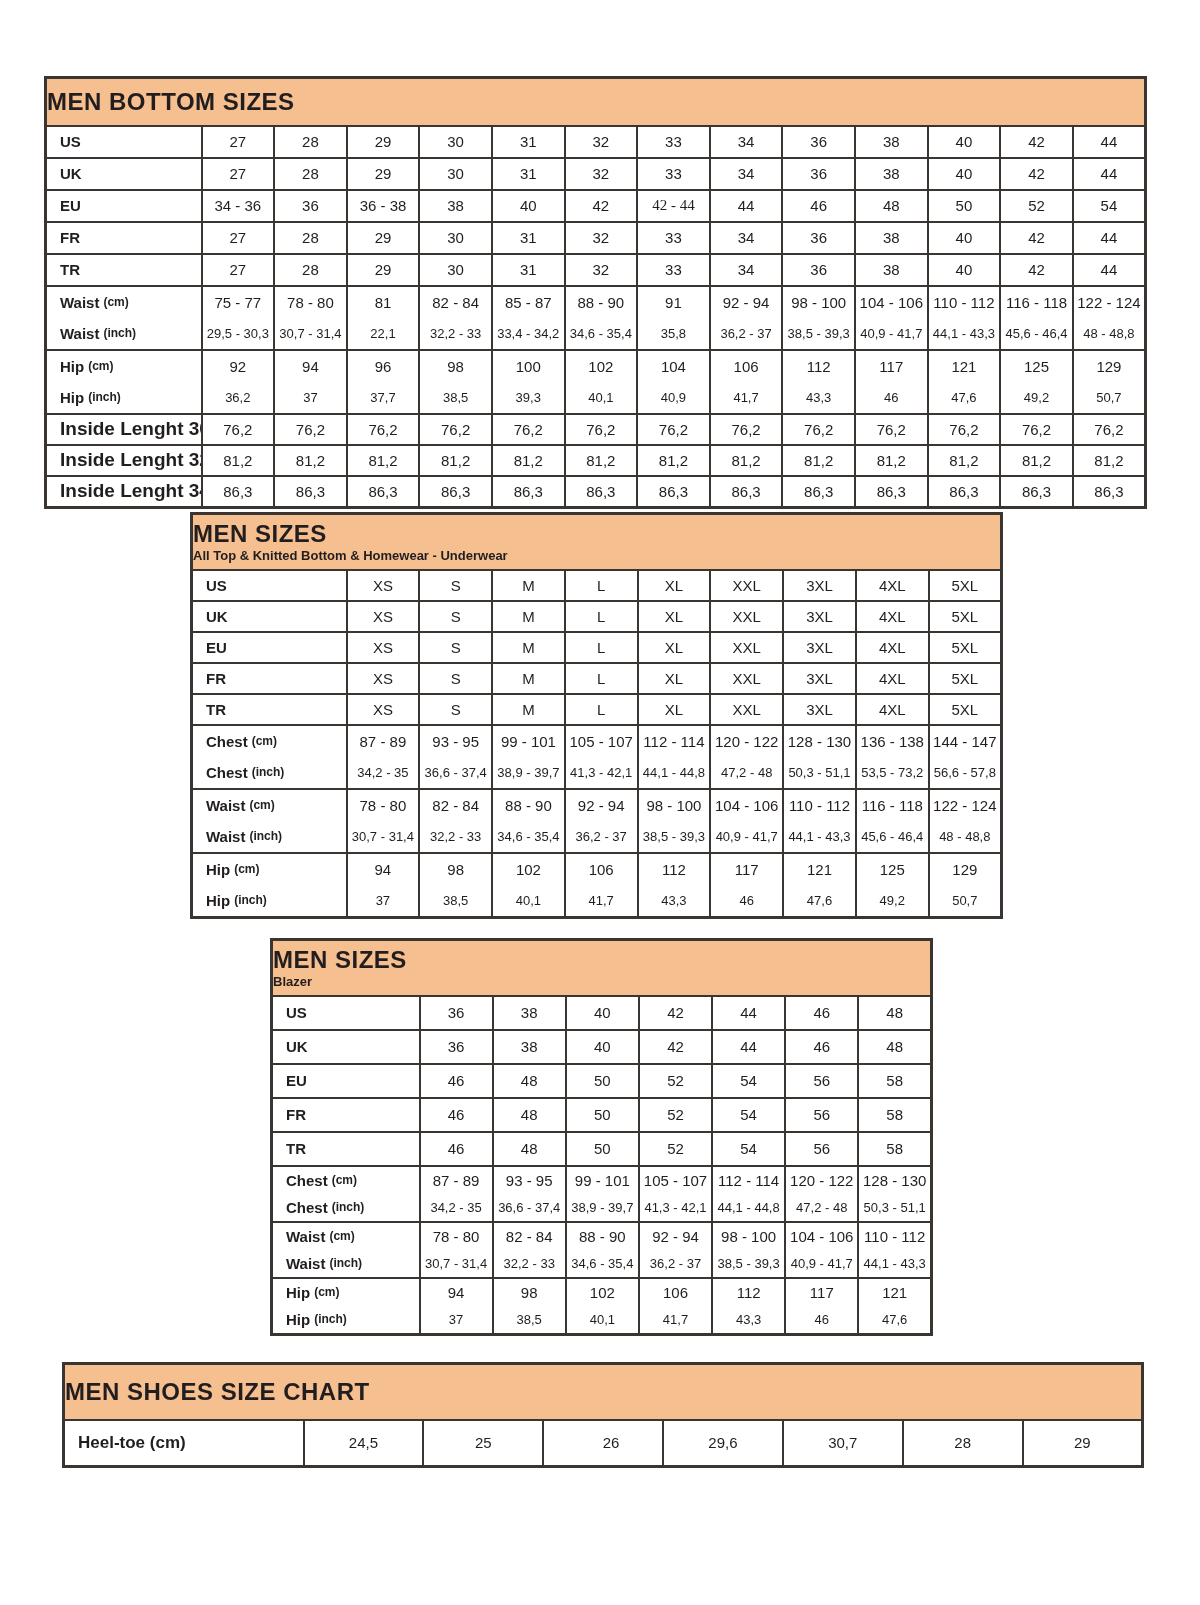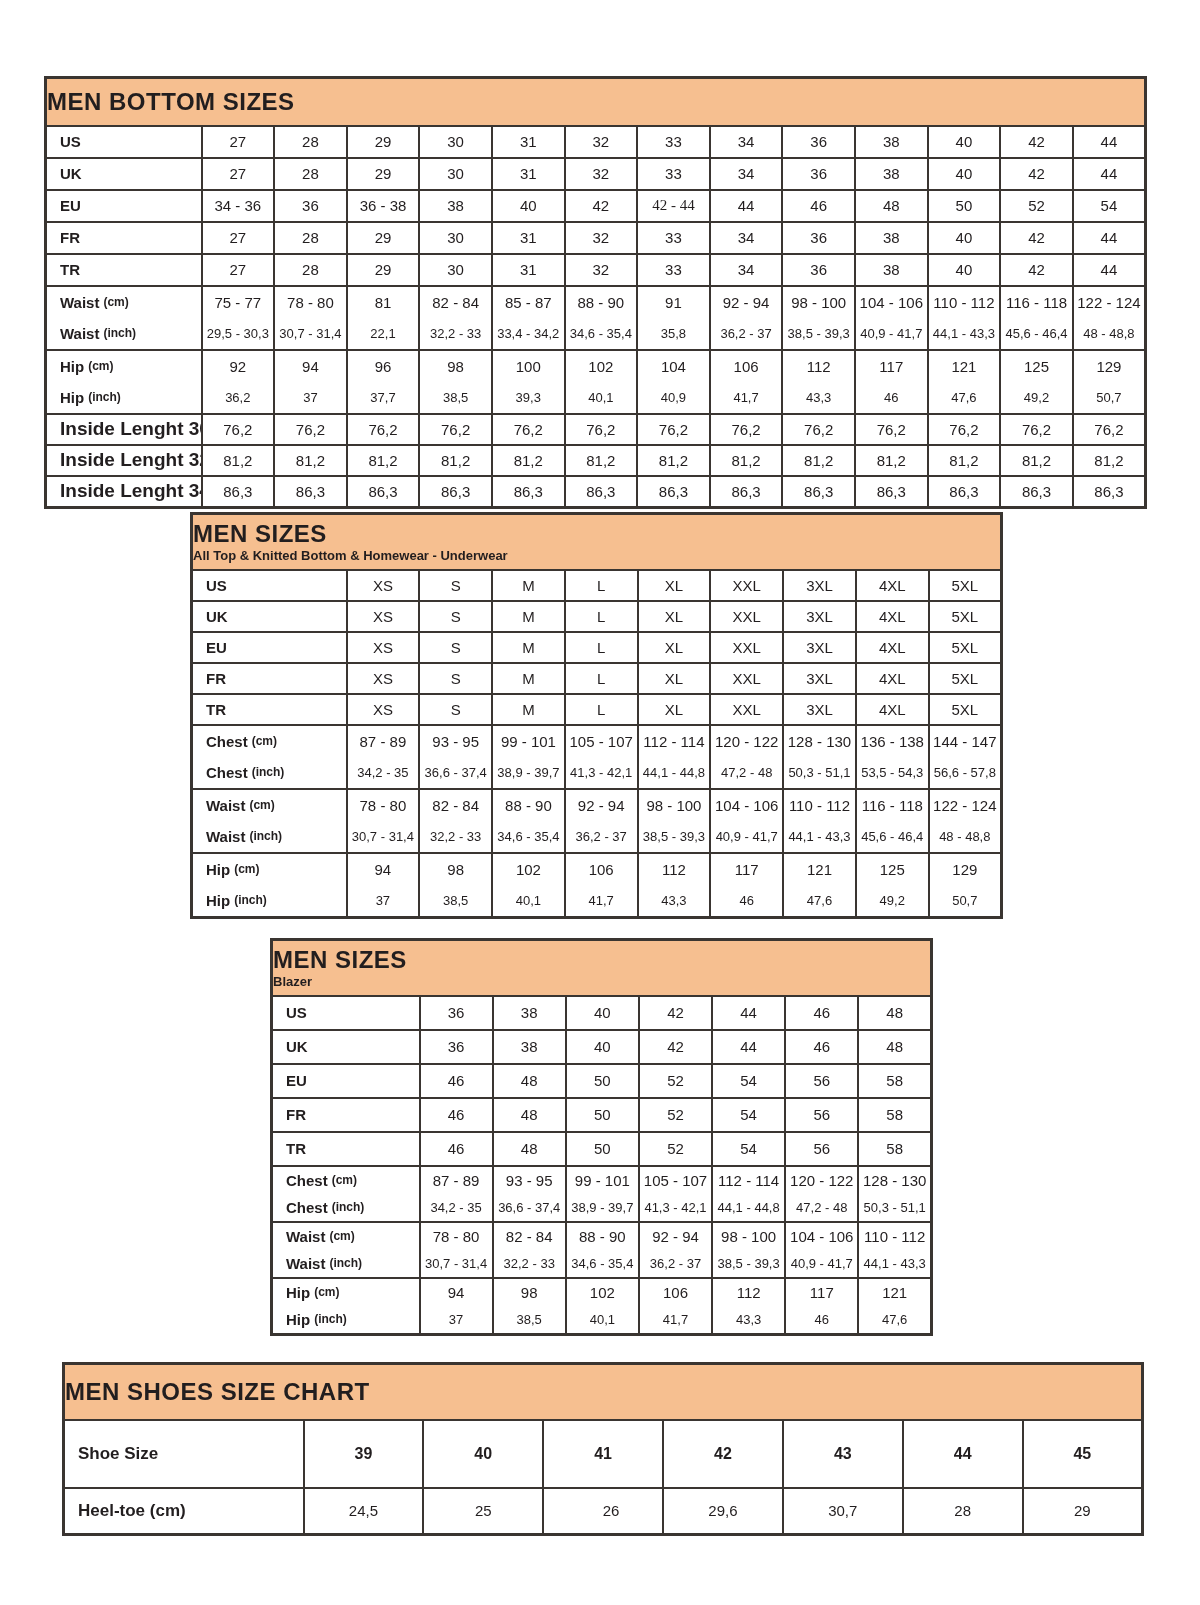--- a/index.html
+++ b/index.html
@@ -795,21 +795,21 @@
             <td class="val-cell">
               <div class="val-line v-top" style="height: 31px;">120 - 122</div>
               <div class="val-line v-bottom" style="height: 31px;">47,2 - 48</div>
             </td>
             <td class="val-cell">
               <div class="val-line v-top" style="height: 31px;">128 - 130</div>
               <div class="val-line v-bottom" style="height: 31px;">50,3 - 51,1</div>
             </td>
             <td class="val-cell">
               <div class="val-line v-top" style="height: 31px;">136 - 138</div>
-              <div class="val-line v-bottom" style="height: 31px;">53,5 - 54,3</div>
+              <div class="val-line v-bottom" style="height: 31px;">53,5 - 73,2</div>
             </td>
             <td class="val-cell">
               <div class="val-line v-top" style="height: 31px;">144 - 147</div>
               <div class="val-line v-bottom" style="height: 31px;">56,6 - 57,8</div>
             </td>
           </tr>
           <tr style="height: 62px;">
             <td class="label-cell">
               <div class="lbl-line" style="height: 31px;">
                 <span class="lbl-name">Waist</span>
@@ -1205,48 +1205,20 @@
           <col>
         </colgroup>
         <thead>
           <tr style="height: 56px;">
             <th class="head-cell" colspan="8">
               <div class="tbl-title">MEN SHOES SIZE CHART</div>
             </th>
           </tr>
         </thead>
         <tbody>
-          <tr style="height: 66px;">
-            <td class="label-cell big-label">
-              <div class="lbl-line" style="height: 66px;">
-                <span class="lbl-name">Shoe Size</span>
-              </div>
-            </td>
-            <td class="val-cell">
-              <div class="val-line v-single bold-val" style="height: 66px;">39</div>
-            </td>
-            <td class="val-cell">
-              <div class="val-line v-single bold-val" style="height: 66px;">40</div>
-            </td>
-            <td class="val-cell">
-              <div class="val-line v-single bold-val" style="height: 66px;">41</div>
-            </td>
-            <td class="val-cell">
-              <div class="val-line v-single bold-val" style="height: 66px;">42</div>
-            </td>
-            <td class="val-cell">
-              <div class="val-line v-single bold-val" style="height: 66px;">43</div>
-            </td>
-            <td class="val-cell">
-              <div class="val-line v-single bold-val" style="height: 66px;">44</div>
-            </td>
-            <td class="val-cell">
-              <div class="val-line v-single bold-val" style="height: 66px;">45</div>
-            </td>
-          </tr>
           <tr style="height: 44px;">
             <td class="label-cell big-label">
               <div class="lbl-line" style="height: 44px;">
                 <span class="lbl-name">Heel-toe (cm)</span>
               </div>
             </td>
             <td class="val-cell">
               <div class="val-line v-single" style="height: 32px;">24,5</div>
             </td>
             <td class="val-cell">

